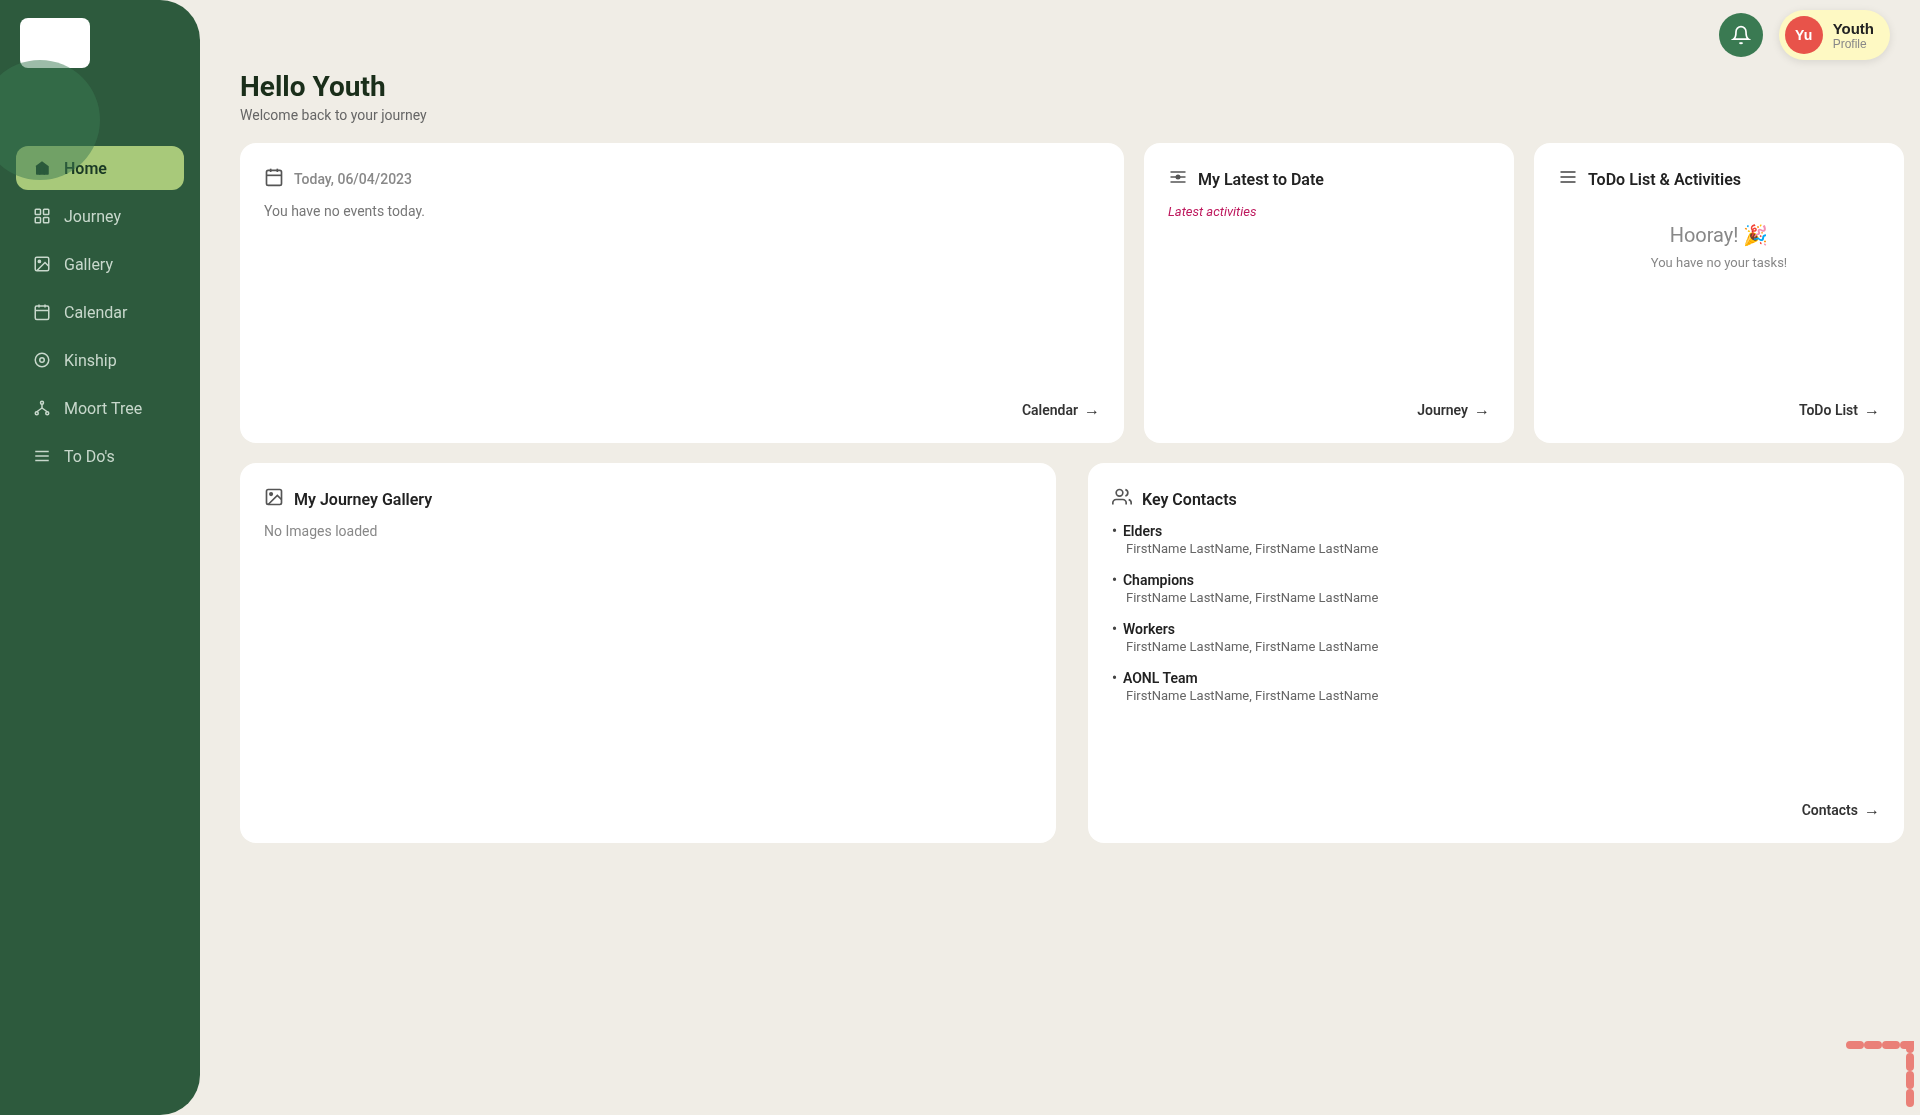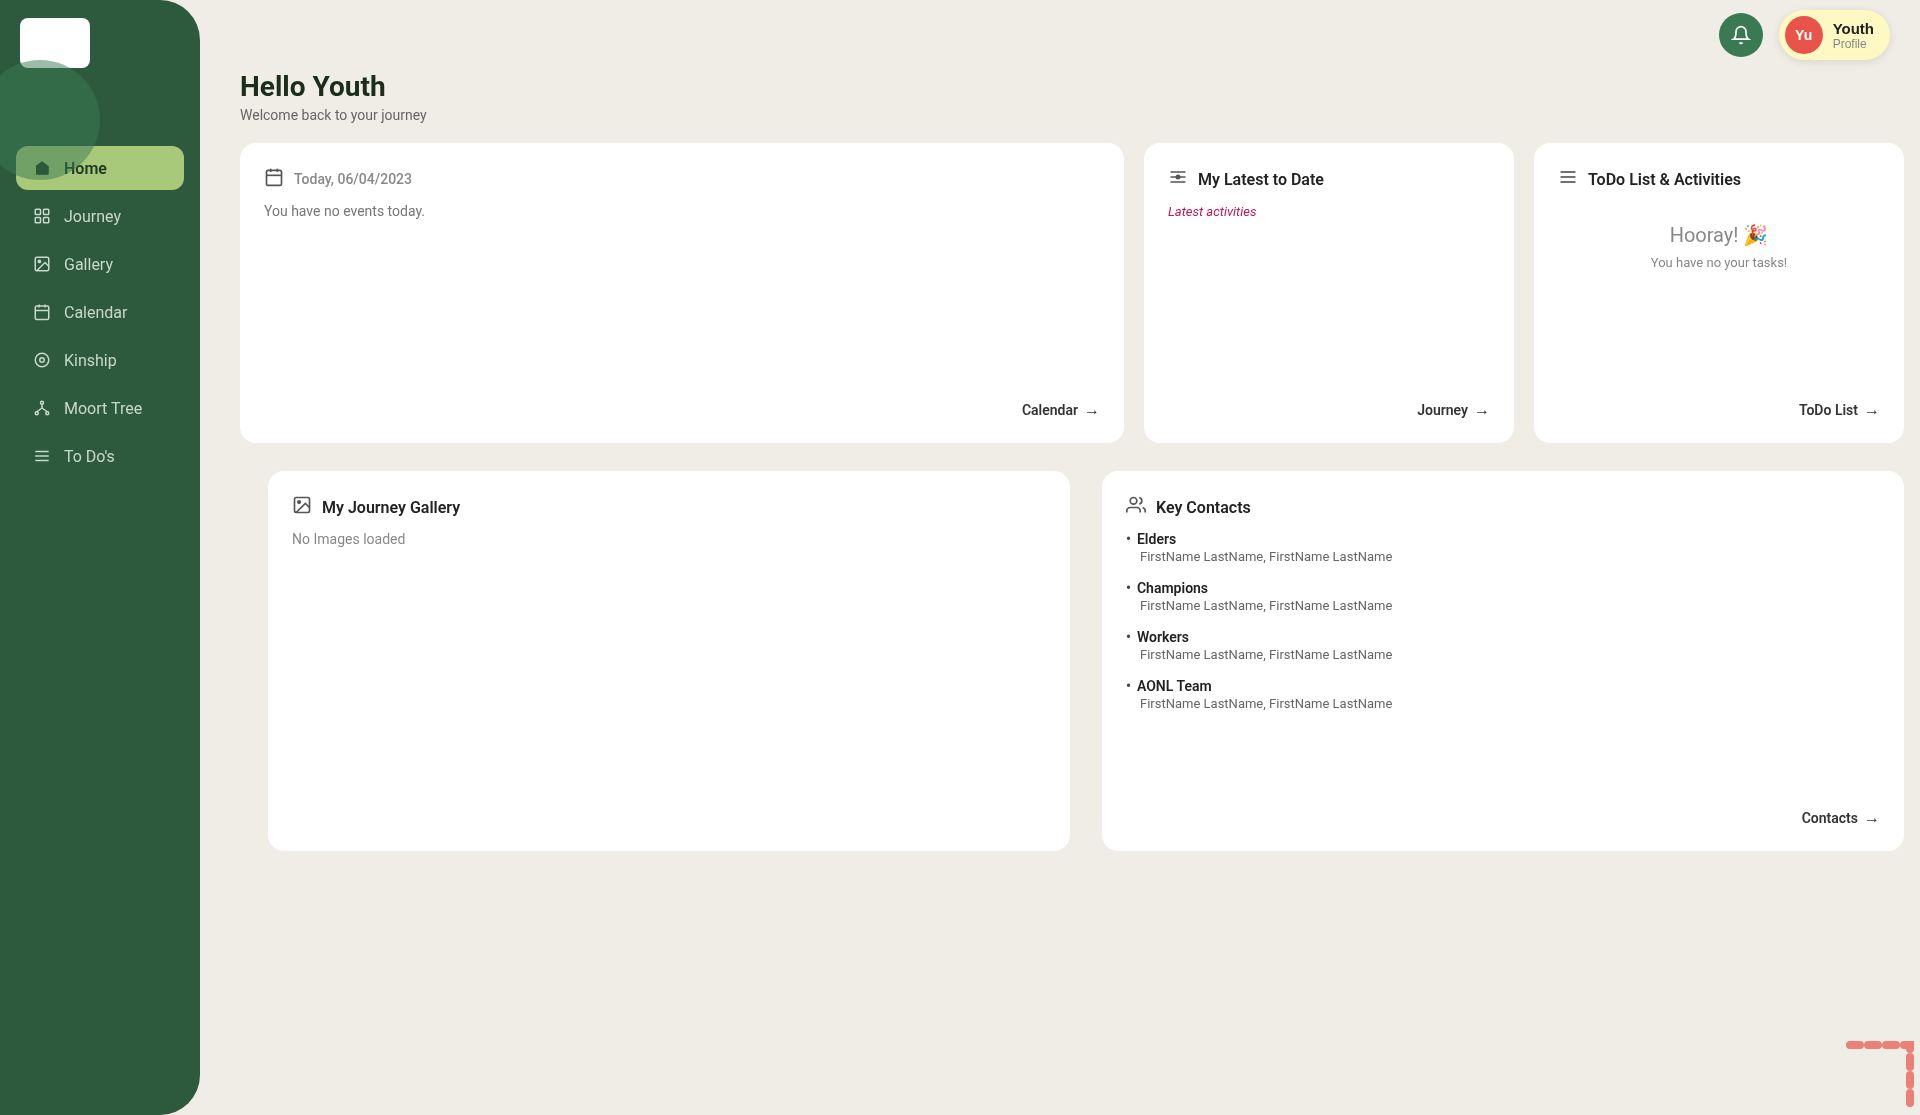--- a/index.html
+++ b/index.html
@@ -178,28 +178,27 @@
       font-size: 14px;
       color: #666;
       margin-bottom: 20px;
     }
 
     
     .grid-top {
       display: grid;
       grid-template-columns: 1fr 370px 370px;
       gap: 20px;
-      margin-bottom: 28px;
+      margin-bottom: 20px;
     }
 
     .grid-bottom {
       display: grid;
       grid-template-columns: 1fr 1fr;
       gap: 32px;
-      margin-left: 28px;
     }
 
     .card {
       background: white;
       border-radius: 16px;
       padding: 24px;
       display: flex;
       flex-direction: column;
     }
 

